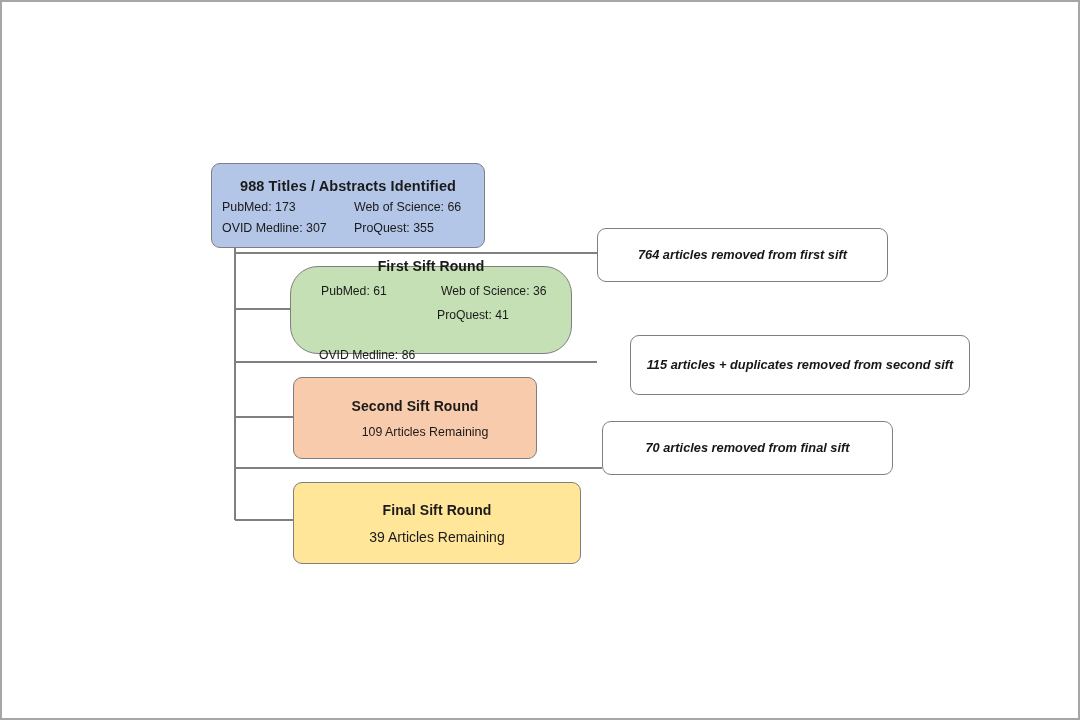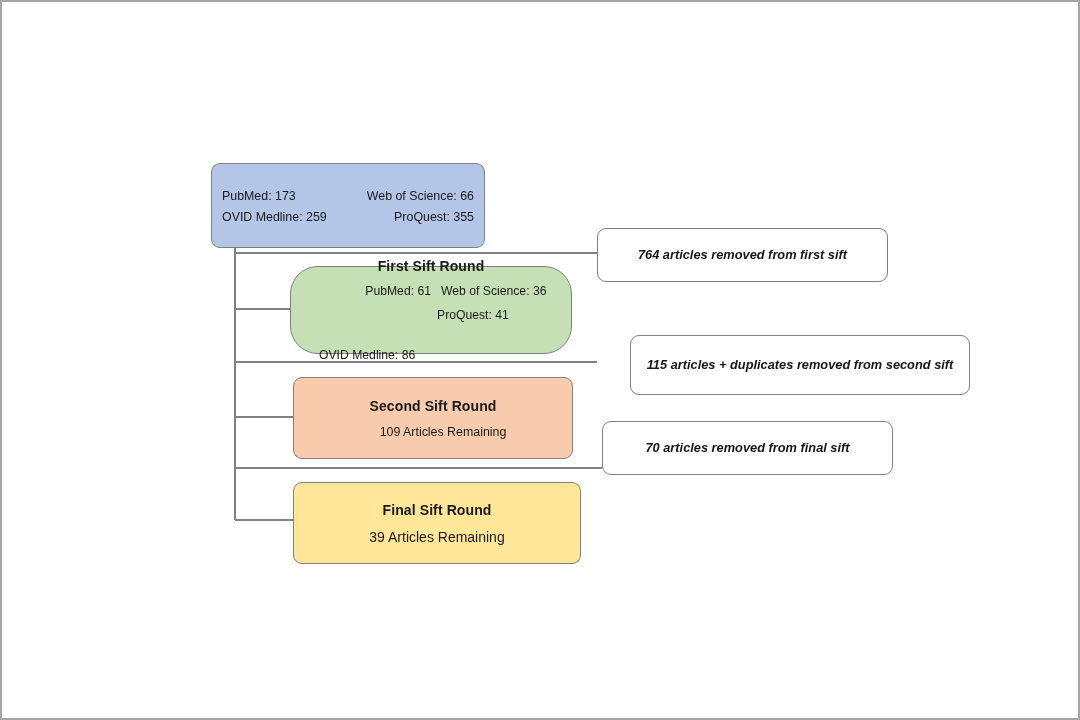--- a/index.html
+++ b/index.html
@@ -73,50 +73,50 @@
   #node-identified .node-title {
     font-size: 14.5px;
     margin-bottom: 6px;
   }
   #node-identified .stat-grid {
     row-gap: 7px;
     font-size: 12.4px;
     padding: 0 2px;
   }
   #node-identified .stat.c1 { text-align: left; }
-  #node-identified .stat.c2 { text-align: right; padding-left: 6px; }
+  #node-identified .stat.c2 { text-align: left; padding-left: 6px; }
 
   
   #node-first {
     left: 288px;
     top: 264px;
     width: 282px;
     height: 88px;
     background: #c5e0b4;
     padding: 8px 10px;
     border-radius: 28px;
   }
   #node-first .node-title {
     font-size: 14px;
     margin-bottom: 10px;
   }
   #node-first .stat-grid {
     row-gap: 10px;
     font-size: 12.2px;
   }
-  #node-first .stat.r1c1 { text-align: right; padding-left: 4px; margin-left: 16px; }
+  #node-first .stat.r1c1 { text-align: left; padding-left: 4px; margin-left: 16px; }
   #node-first .stat.r1c2 { text-align: left; padding-left: 10px; }
   #node-first .stat.r2c1 { text-align: left; padding-left: 18px; margin-top: 40px; }
   #node-first .stat.r2c2 { text-align: left; padding-left: 6px; }
 
   
   #node-second {
     left: 291px;
     top: 375px;
-    width: 280px;
+    width: 244px;
     height: 82px;
     background: #f8cbad;
   }
   #node-second .node-title { font-size: 14px; }
   #node-second .node-sub { font-size: 12.4px; margin-top: 11px; padding-left: 20px; }
 
   
   #node-final {
     left: 291px;
     top: 480px;
@@ -183,24 +183,25 @@
 
         <line x1="233" y1="415" x2="291" y2="415"></line>
 
         <line x1="233" y1="466" x2="600" y2="466"></line>
 
         <line x1="233" y1="518" x2="291" y2="518"></line>
       </g>
     </svg>
 
     <div class="node" id="node-identified">
+      <div class="node-title">988 Titles / Abstracts Identified</div>
       <div class="stat-grid">
         <div class="stat c1">PubMed: 173</div>
         <div class="stat c2">Web of Science: 66</div>
-        <div class="stat c1">OVID Medline: 259</div>
+        <div class="stat c1">OVID Medline: 307</div>
         <div class="stat c2">ProQuest: 355</div>
       </div>
     </div>
 
     <div class="node" id="node-first">
       <div class="node-title">First Sift Round</div>
       <div class="stat-grid">
         <div class="stat r1c1">PubMed: 61</div>
         <div class="stat r1c2">Web of Science: 36</div>
         <div class="stat r2c1">OVID Medline: 86</div>

